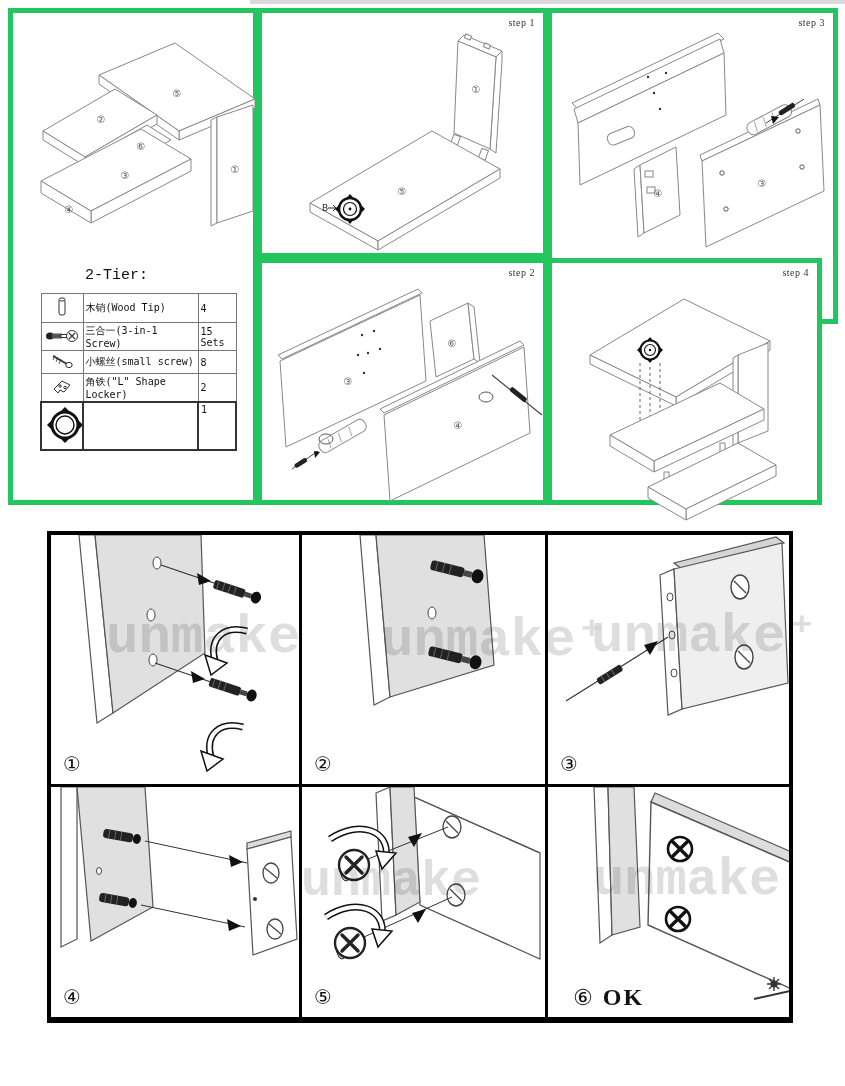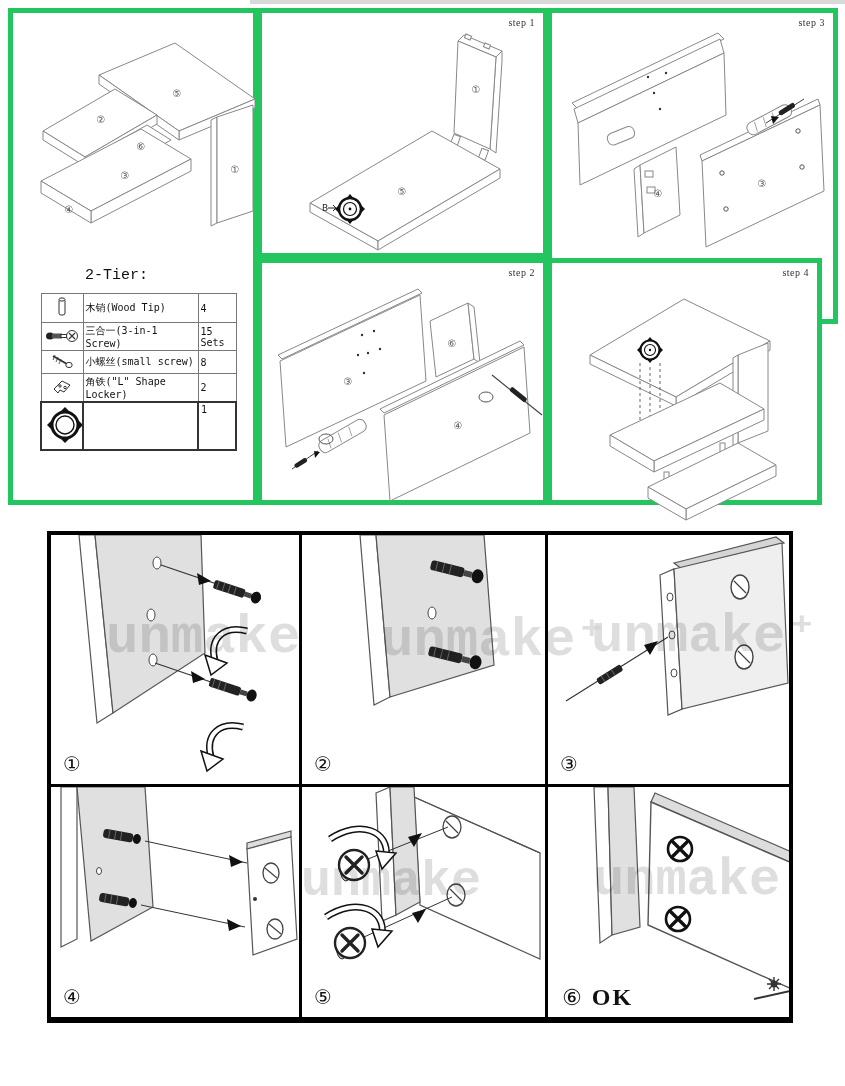--- a/index.html
+++ b/index.html
@@ -32,21 +32,21 @@
               display:flex;flex-direction:column;}
   .brow{display:flex;}
   .brow1{height:249px;}
   .bdivh{height:3px;background:#000;}
   .brow2{flex:1;}
   .bcell{position:relative;background:#fff;overflow:hidden;}
   .bdivv{width:3px;background:#000;}
   .c1{width:248px;} .c2{width:243px;} .c3{flex:1;}
   .num-label{position:absolute;left:12px;bottom:8px;font-size:20px;color:#111;
              font-family:"DejaVu Sans",sans-serif;}
-  .ok-label{position:absolute;left:14px;bottom:6px;font-size:24px;color:#111;
+  .ok-label{position:absolute;left:25px;bottom:6px;font-size:24px;color:#111;
             font-family:"Liberation Serif",serif;font-weight:bold;letter-spacing:2px;}
   .ok-label .circ{font-weight:normal;font-family:"DejaVu Sans",sans-serif;font-size:22px;}
   .wm-layer{position:absolute;left:0;top:0;width:100%;height:100%;pointer-events:none;
             mix-blend-mode:multiply;z-index:5;}
   .wm{position:absolute;font-family:Liberation Mono, monospace;font-weight:bold;
       color:#d3d3d3;opacity:.75;white-space:nowrap;}
 </style>
 </head>
 <body>
 

